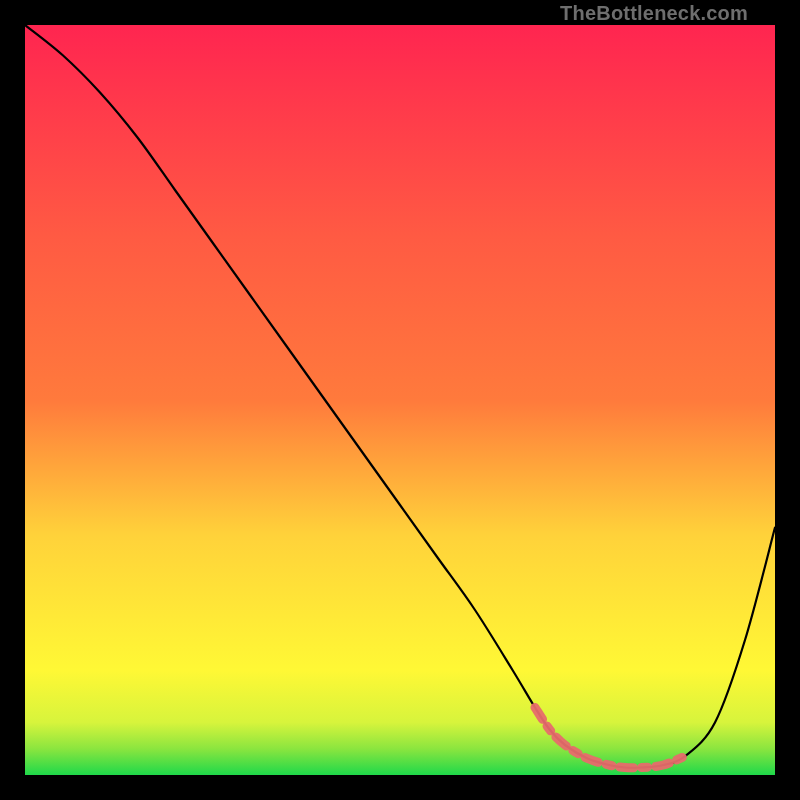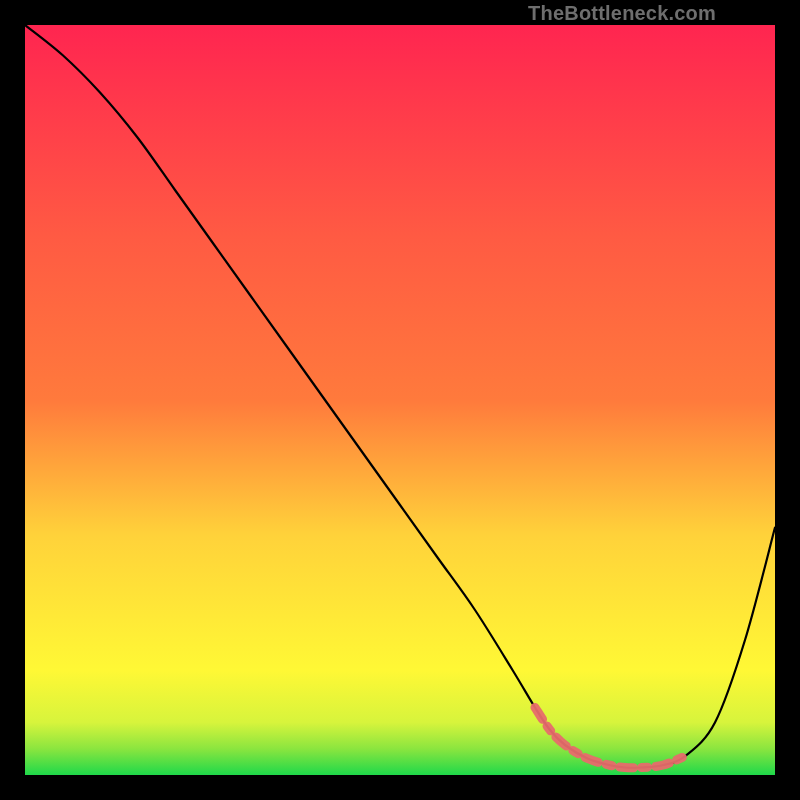--- a/index.html
+++ b/index.html
@@ -7,20 +7,21 @@
     padding: 0;
     width: 800px;
     height: 800px;
     background: #000000;
     overflow: hidden;
   }
   .container {
     position: relative;
     width: 724px;
     height: 800px;
+    padding-left: 32px;
   }
   .plot-area {
     position: absolute;
     left: 25px;
     top: 25px;
     width: 750px;
     height: 750px;
   }
   .watermark {
     position: absolute;

